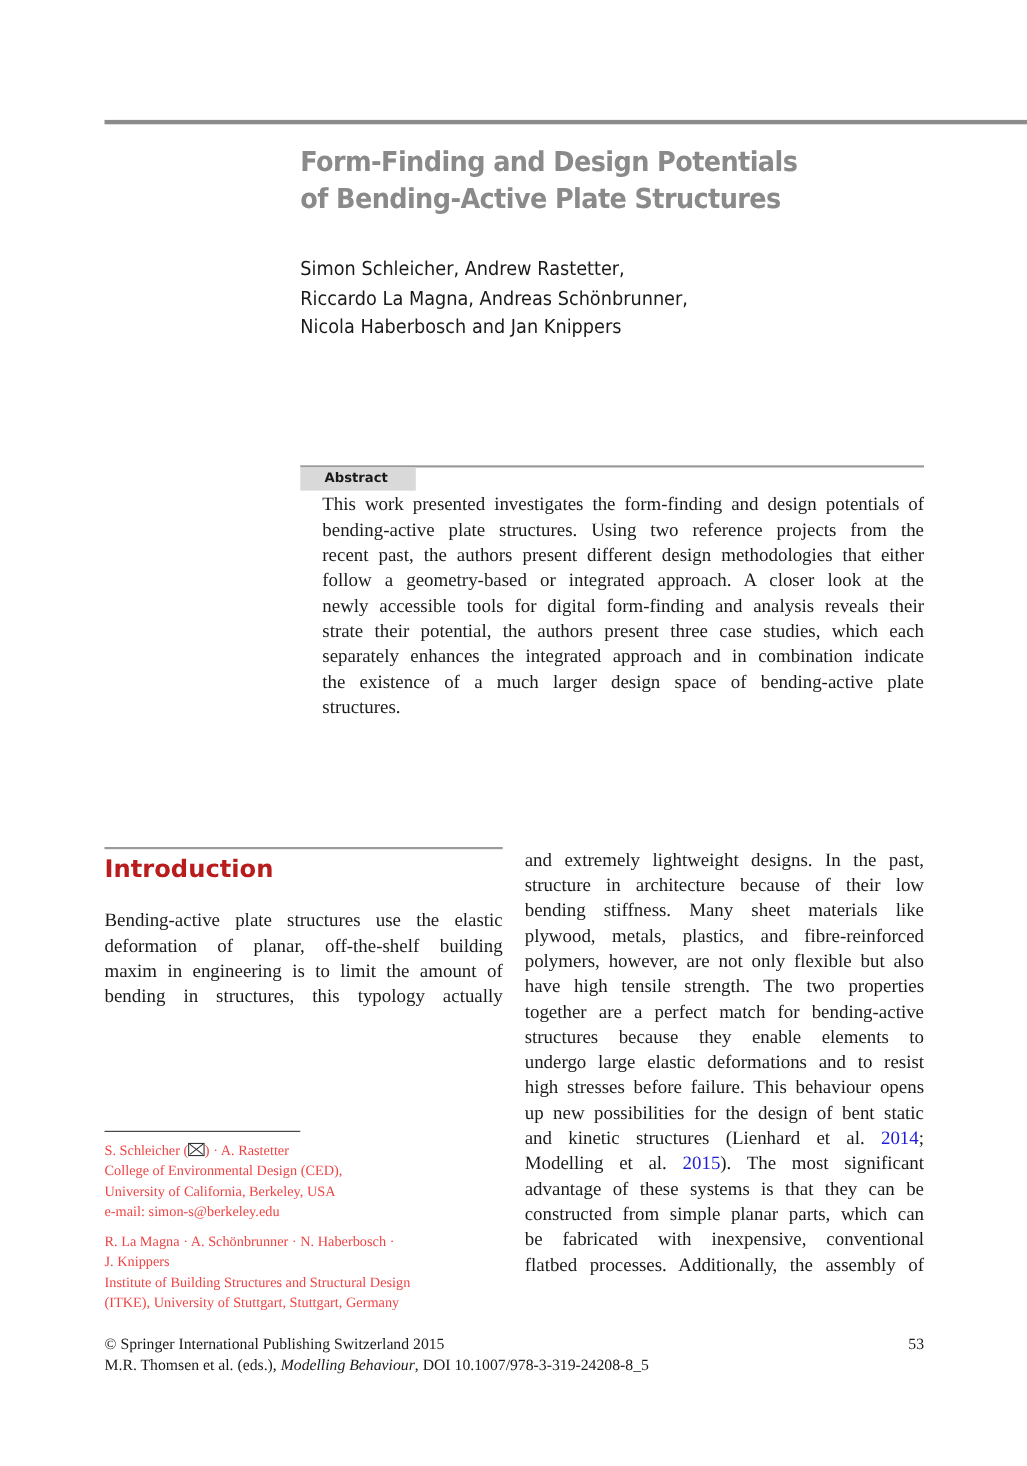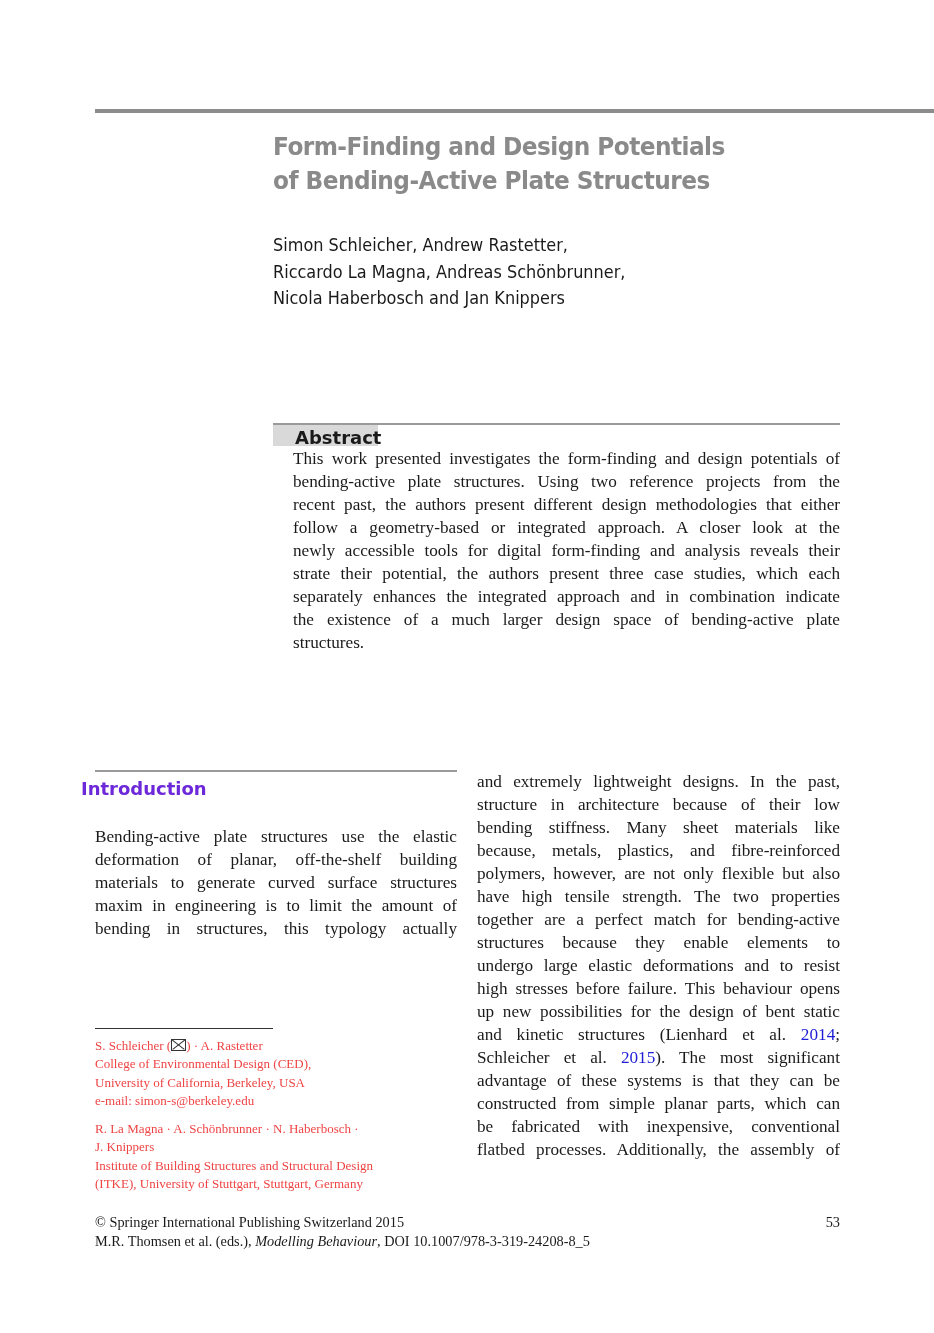--- a/index.html
+++ b/index.html
@@ -5,24 +5,24 @@
   html, body { margin: 0; padding: 0; background: #ffffff; }
   body { width: 934px; height: 1333px; position: relative; overflow: hidden; font-family: "Liberation Serif", serif; color: #1a1a1a; }
   .abs { position: absolute; }
   .top-rule { left: 95px; top: 109px; width: 839px; height: 4px; background: #8c8c8c; }
   .title { left: 273px; top: 130px; font-family: "DejaVu Sans", sans-serif; font-weight: bold; color: #8a8a8a; font-size: 25px; line-height: 34px; letter-spacing: -0.6px; transform: scaleX(0.93); transform-origin: left top; }
   .title div { white-space: nowrap; }
   .authors { left: 273px; top: 232px; font-family: "DejaVu Sans", sans-serif; font-size: 17.5px; line-height: 26.5px; color: #1a1a1a; transform: scaleX(0.92); transform-origin: left top; }
   .authors div { white-space: nowrap; }
   .abs-rule { left: 273px; top: 423px; width: 567px; height: 2px; background: #9a9a9a; }
   .abs-label { left: 273px; top: 425px; width: 105px; height: 21px; background: #d9d9d9; }
-  .abs-label span { position: absolute; left: 22px; top: 2px; font-family: "DejaVu Sans", sans-serif; font-weight: bold; font-size: 18px; color: #1a1a1a; }
+  .abs-label span { position: absolute; left: 22px; top: 2px; font-family: "DejaVu Sans", sans-serif; font-weight: bold; font-size: 12px; color: #1a1a1a; }
   .abstract { left: 293px; top: 447px; width: 547px; font-size: 17.2px; line-height: 23px; text-align: justify; }
   .intro-rule { left: 95px; top: 770px; width: 362px; height: 2px; background: #9a9a9a; }
-  .intro-head { left: 81px; top: 778px; font-family: "DejaVu Sans", sans-serif; font-weight: bold; font-size: 18px; color: #6d28d9; }
+  .intro-head { left: 95px; top: 778px; font-family: "DejaVu Sans", sans-serif; font-weight: bold; font-size: 22px; color: #b91c1c; }
   .col-left { left: 95px; top: 825px; width: 362px; font-size: 17.2px; line-height: 23px; text-align: justify; }
   .col-right { left: 477px; top: 770px; width: 363px; font-size: 17.2px; line-height: 23px; text-align: justify; }
   .line { display: block; text-align: justify; text-align-last: justify; white-space: nowrap; }
   .line.last { text-align-last: left; }
   .cite { color: #1d1dd6; }
   .fn-rule { left: 95px; top: 1028px; width: 178px; height: 1px; background: #333; }
   .fn { left: 95px; font-size: 13px; line-height: 18.3px; color: #ef4444; }
   .footer { left: 95px; top: 1213px; width: 745px; font-size: 14.3px; line-height: 18.5px; }
   .page-num { right: 0; top: 0; position: absolute; }
   .envelope { display: inline-block; width: 13px; height: 10px; border: 1px solid #333; position: relative; vertical-align: -1px; overflow: hidden; }
@@ -62,21 +62,20 @@
   <span class="line">the existence of a much larger design space of bending-active plate</span>
   <span class="line last">structures.</span>
 </div>
 
 <div class="abs intro-rule"></div>
 <div class="abs intro-head">Introduction</div>
 
 <div class="abs col-left">
   <span class="line">Bending-active plate structures use the elastic</span>
   <span class="line">deformation of planar, off-the-shelf building</span>
-  <span class="line">materials to generate curved surface structures</span>
   <span class="line">maxim in engineering is to limit the amount of</span>
   <span class="line">bending in structures, this typology actually</span>
 </div>
 
 <div class="abs fn-rule"></div>
 <div class="abs fn" style="top:1037px;">
   <div><span>S. Schleicher (</span><span class="envelope"></span><span>) · A. Rastetter</span></div>
   <div>College of Environmental Design (CED),</div>
   <div>University of California, Berkeley, USA</div>
   <div>e-mail: simon-s@berkeley.edu</div>
@@ -85,30 +84,30 @@
   <div>R. La Magna · A. Schönbrunner · N. Haberbosch ·</div>
   <div>J. Knippers</div>
   <div>Institute of Building Structures and Structural Design</div>
   <div>(ITKE), University of Stuttgart, Stuttgart, Germany</div>
 </div>
 
 <div class="abs col-right">
   <span class="line">and extremely lightweight designs. In the past,</span>
   <span class="line">structure in architecture because of their low</span>
   <span class="line">bending stiffness. Many sheet materials like</span>
-  <span class="line">because, metals, plastics, and fibre-reinforced</span>
+  <span class="line">plywood, metals, plastics, and fibre-reinforced</span>
   <span class="line">polymers, however, are not only flexible but also</span>
   <span class="line">have high tensile strength. The two properties</span>
   <span class="line">together are a perfect match for bending-active</span>
   <span class="line">structures because they enable elements to</span>
   <span class="line">undergo large elastic deformations and to resist</span>
   <span class="line">high stresses before failure. This behaviour opens</span>
   <span class="line">up new possibilities for the design of bent static</span>
   <span class="line"><span>and kinetic structures (Lienhard et al. </span><a class="cite">2014</a><span>;</span></span>
-  <span class="line"><span>Schleicher et al. </span><a class="cite">2015</a><span>). The most significant</span></span>
+  <span class="line"><span>Modelling et al. </span><a class="cite">2015</a><span>). The most significant</span></span>
   <span class="line">advantage of these systems is that they can be</span>
   <span class="line">constructed from simple planar parts, which can</span>
   <span class="line">be fabricated with inexpensive, conventional</span>
   <span class="line">flatbed processes. Additionally, the assembly of</span>
 </div>
 
 <div class="abs footer">
   <div>© Springer International Publishing Switzerland 2015</div>
   <div><span>M.R. Thomsen et al. (eds.), </span><i>Modelling Behaviour</i><span>, DOI 10.1007/978-3-319-24208-8_5</span></div>
   <span class="page-num">53</span>

